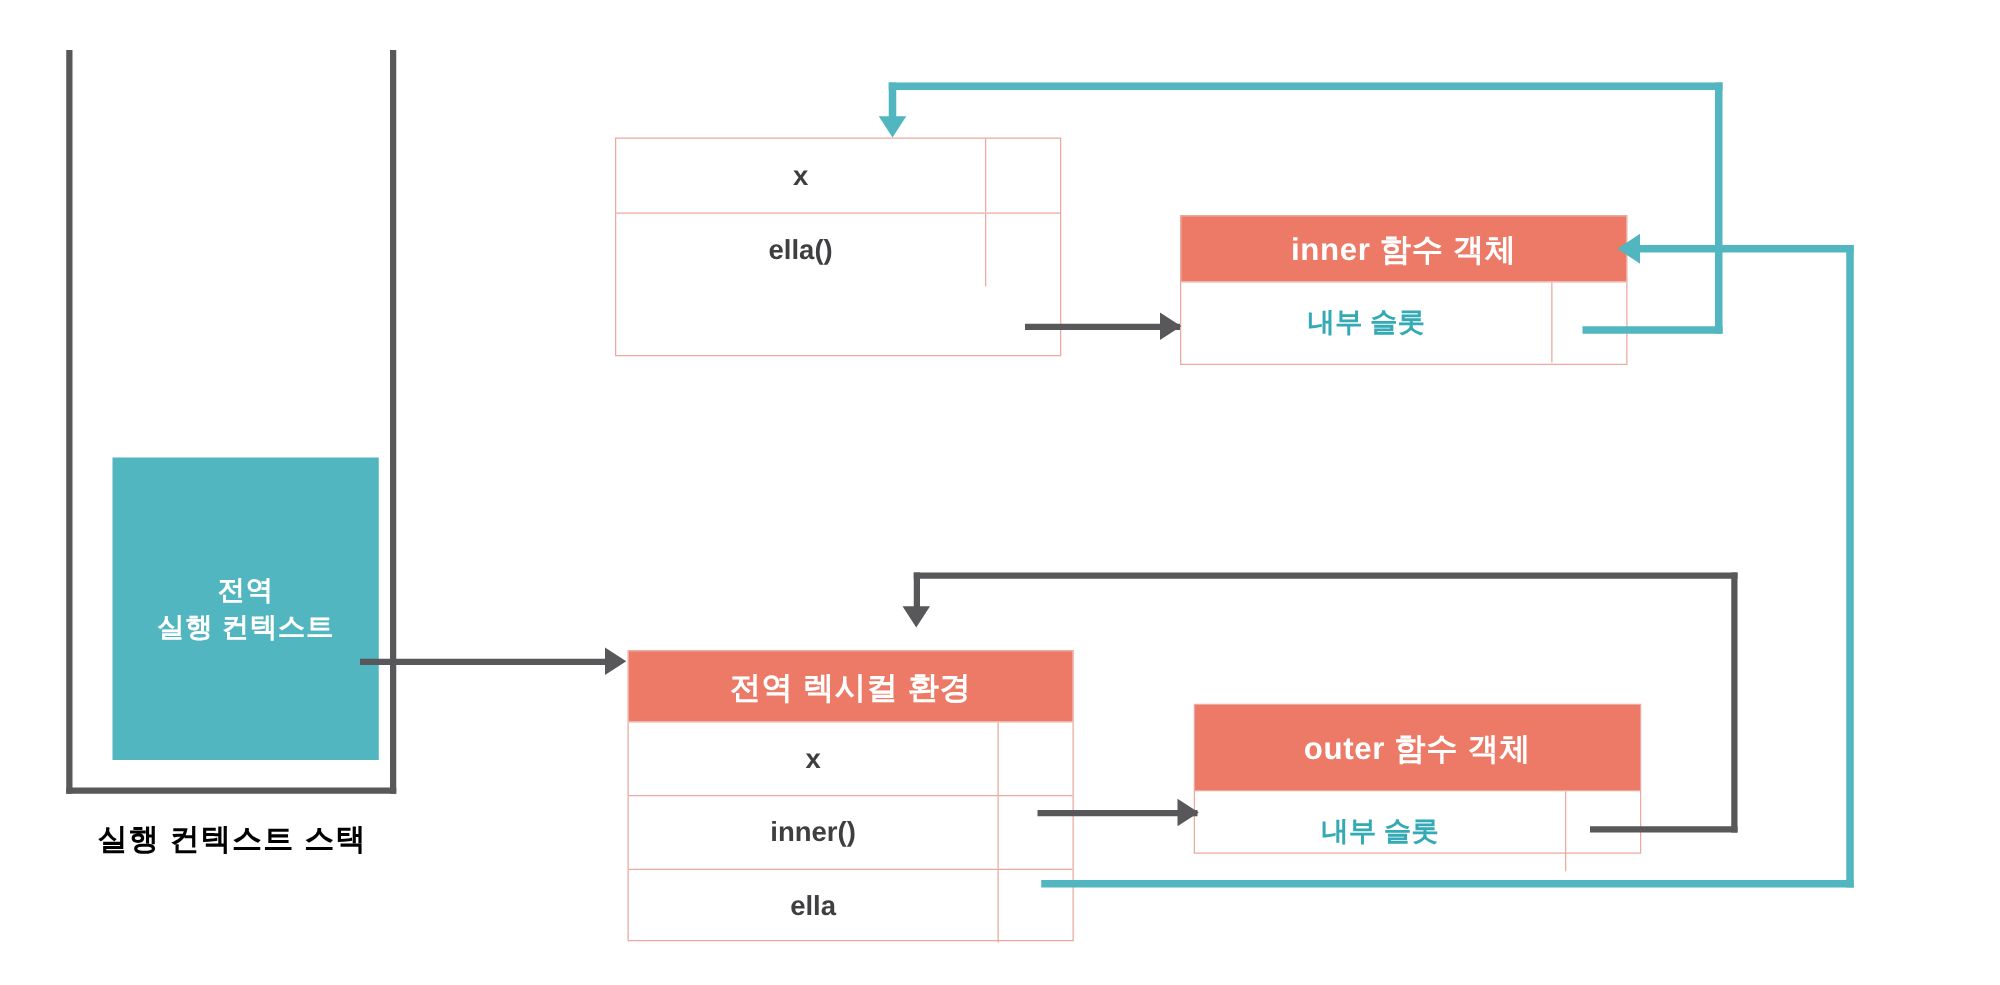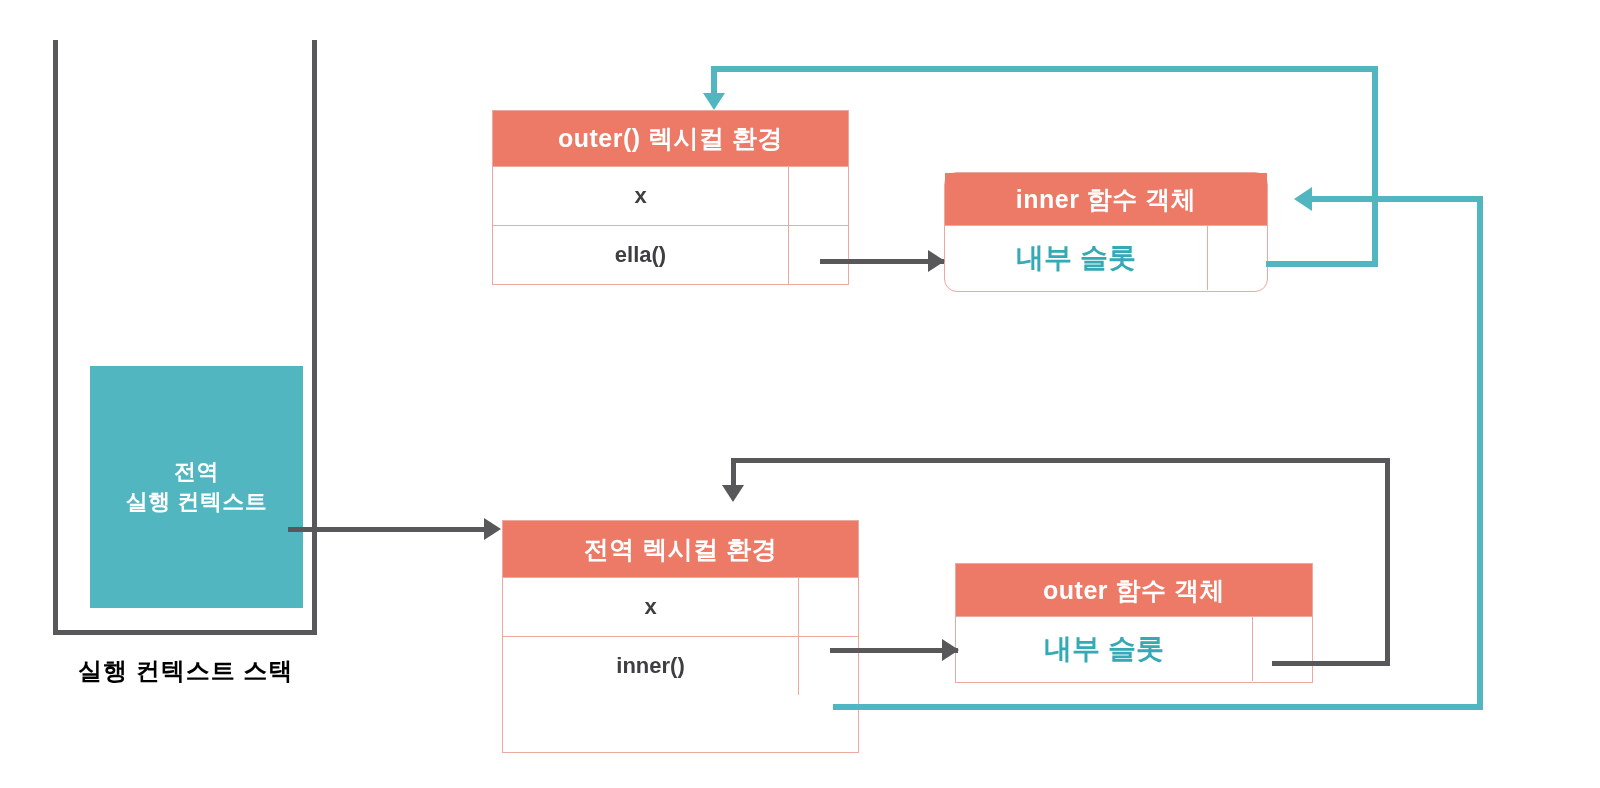--- a/index.html
+++ b/index.html
@@ -21,21 +21,21 @@
   .tbl{position:absolute;border:1.5px solid #eba9a0;box-sizing:border-box;background:#fff;}
   .tbl .hdr{background:#ec7a66;color:#fff;font-weight:bold;font-size:25px;
             text-align:center;letter-spacing:.5px;
             display:flex;align-items:center;justify-content:center;
             box-sizing:border-box;}
   .tbl .row{display:flex;border-top:1.5px solid #eba9a0;box-sizing:border-box;}
   .tbl .row:first-of-type{border-top:none;}
   .tbl .cell-name{flex:1;display:flex;align-items:center;justify-content:center;
                   font-size:22px;font-weight:bold;color:#3f3f41;box-sizing:border-box;}
   .tbl .cell-val{width:60px;border-left:1.5px solid #eba9a0;box-sizing:border-box;}
-  .tbl .slot{color:#35a9b4;font-weight:bold;font-size:28px;}
+  .tbl .slot{color:#35a9b4;font-weight:bold;font-size:22px;}
 
   
   .seg{position:absolute;}
   .gray{background:#58585a;}
   .teal{background:#51b6c0;}
   .tip{position:absolute;width:0;height:0;}
   .tip-r-gray{border-top:11px solid transparent;border-bottom:11px solid transparent;
               border-left:17px solid #58585a;}
   .tip-d-gray{border-left:11px solid transparent;border-right:11px solid transparent;
               border-top:17px solid #58585a;}
@@ -56,53 +56,56 @@
   <div class="gec" style="left:90px;top:366px;width:213px;height:242px;">
     <div>
       <span>전역</span>
       <span>실행 컨텍스트</span>
     </div>
   </div>
 
   <div class="stack-label" style="left:78px;top:655px;">실행 컨텍스트 스택</div>
 
   <div class="tbl" style="left:492px;top:110px;width:357px;height:175px;">
-    <div class="hdr" style="height:55px;">outer() 렉시컬 환경</div>
     <div class="row" style="height:59px;">
       <div class="cell-name">x</div>
       <div class="cell-val"></div>
     </div>
     <div class="row" style="height:59px;">
       <div class="cell-name">ella()</div>
       <div class="cell-val"></div>
     </div>
   </div>
 
-  <div class="tbl" style="left:944px;top:172px;width:324px;height:120px;border-radius:13px;">
+  <div class="tbl" style="left:944px;top:172px;width:358px;height:120px;">
     <div class="hdr" style="height:52px;">inner 함수 객체</div>
     <div class="row" style="height:65px;">
       <div class="cell-name slot">내부 슬롯</div>
       <div class="cell-val"></div>
     </div>
   </div>
 
   <div class="tbl" style="left:502px;top:520px;width:357px;height:233px;">
     <div class="hdr" style="height:56px;">전역 렉시컬 환경</div>
     <div class="row" style="height:59px;">
       <div class="cell-name">x</div>
       <div class="cell-val"></div>
     </div>
     <div class="row" style="height:59px;">
       <div class="cell-name">inner()</div>
       <div class="cell-val"></div>
     </div>
+    <div class="row" style="height:59px;">
+      <div class="cell-name">ella</div>
+      <div class="cell-val"></div>
+    </div>
   </div>
 
   <div class="tbl" style="left:955px;top:563px;width:358px;height:120px;">
-    <div class="hdr" style="height:52px;">outer 함수 객체</div>
+    <div class="hdr" style="height:68px;">outer 함수 객체</div>
     <div class="row" style="height:65px;">
       <div class="cell-name slot">내부 슬롯</div>
       <div class="cell-val"></div>
     </div>
   </div>
 
   <div class="seg gray" style="left:288px;top:527px;width:196px;height:5px;"></div>
   <div class="tip tip-r-gray" style="left:484px;top:518px;"></div>
 
   <div class="seg gray" style="left:820px;top:259px;width:124px;height:5px;"></div>

